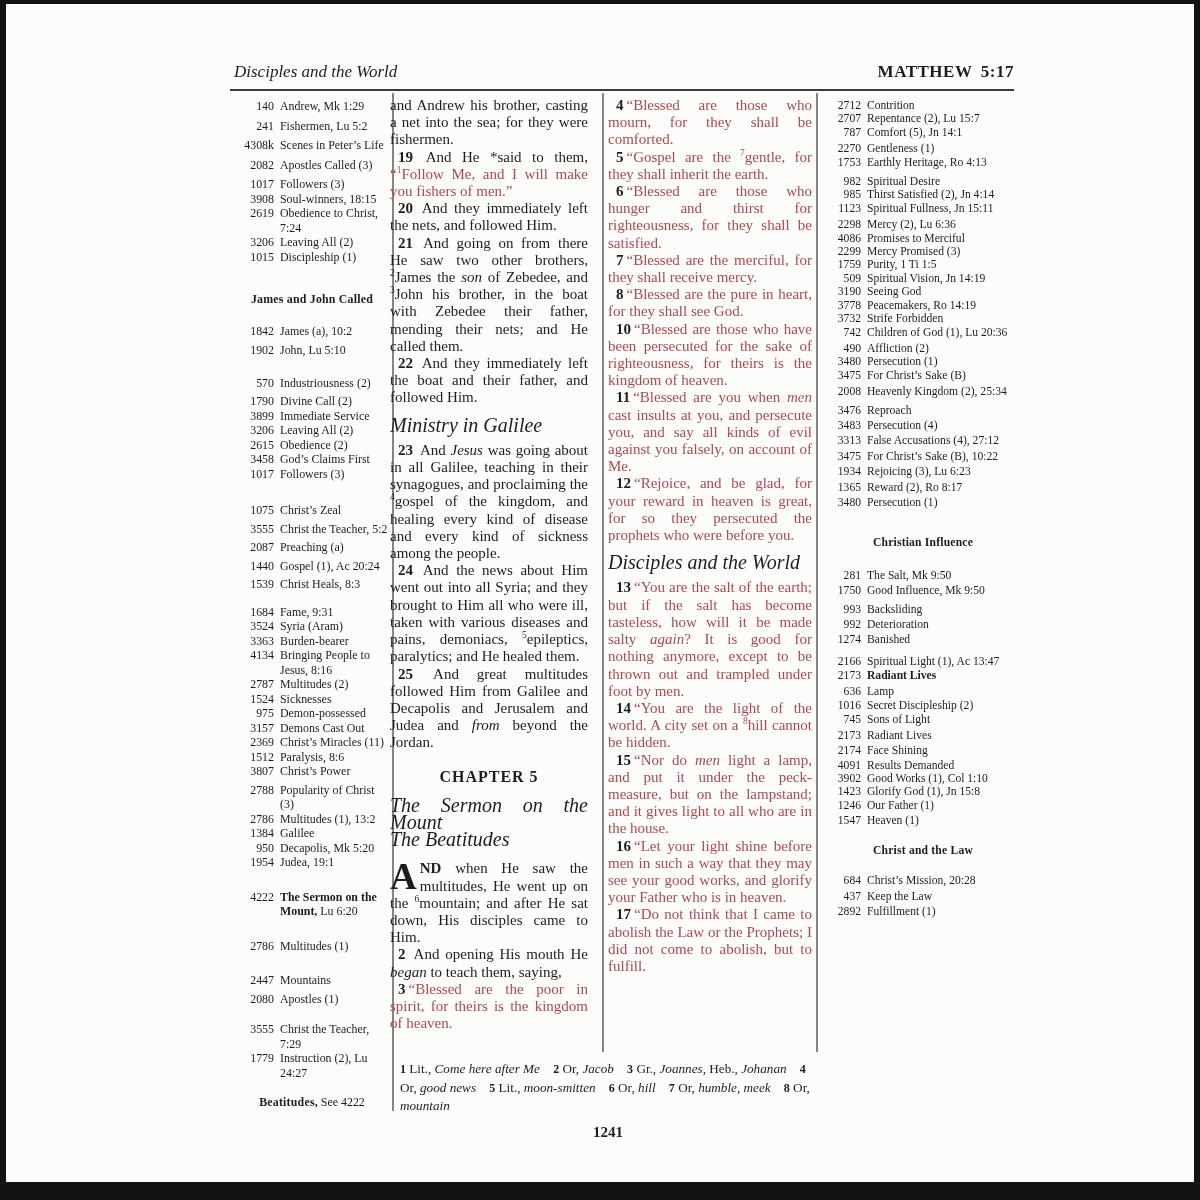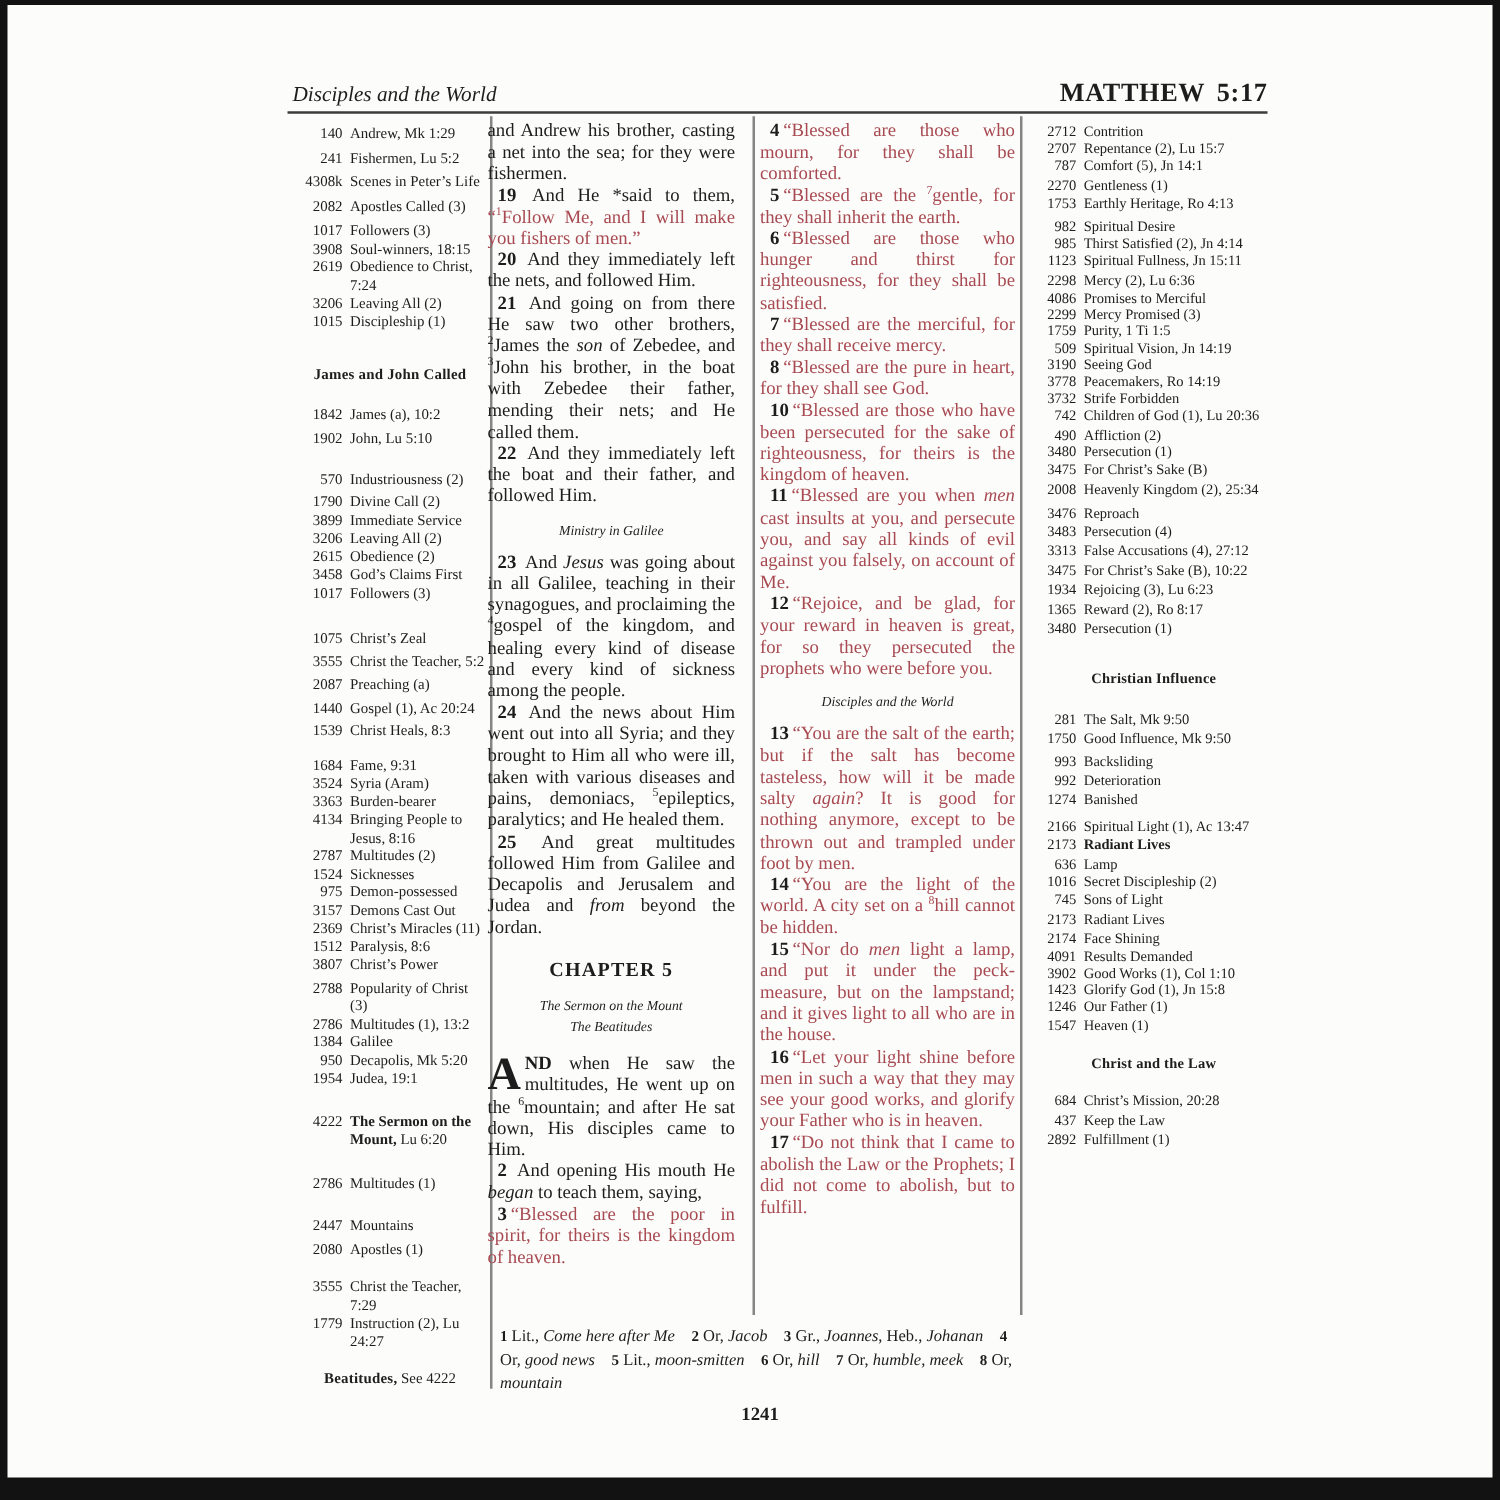--- a/index.html
+++ b/index.html
@@ -6,21 +6,21 @@
   html,body { width:1200px; height:1200px; background:#ffffff; }
   body { font-family:"Liberation Serif", serif; color:#1d1d1d; }
   .sheet{
     position:relative; width:1200px; height:1200px; background:#fcfcfa;
     border-top:4px solid #121212; border-left:6px solid #121212;
     border-right:6px solid #121212; border-bottom:18px solid #121212;
   }
   .running-head{ position:absolute; left:228px; right:180px; top:58px;
     display:flex; justify-content:space-between; align-items:baseline; }
   .rh-left{ font-style:italic; font-size:17px; }
-  .rh-right{ font-weight:bold; font-size:21px; letter-spacing:.5px; word-spacing:4px; }
+  .rh-right{ font-weight:bold; font-size:17px; letter-spacing:.5px; word-spacing:4px; }
   .rule{ position:absolute; left:224px; right:180px; top:85px; height:2px; background:#3d3d3d; }
   .vdiv{ position:absolute; top:89px; width:1.5px; background:#858585; }
   #vd1{ left:386px; height:1018px; }
   #vd2{ left:596px; height:959px; }
   #vd3{ left:810px; height:959px; }
 
   
   .refcol{ position:absolute; top:95px; overflow:hidden; font-size:11.9px; line-height:14.5px; }
   #left-refs{ left:230px; width:152px; height:1015px; }
   #right-refs{ left:817px; width:200px; height:952px; font-size:11.6px; line-height:13.4px; }
@@ -34,21 +34,21 @@
   .textcol{ position:absolute; top:93px; height:954px; overflow:hidden;
     font-size:15px; line-height:17.2px; text-align:justify; }
   #text-col-1{ left:384px; width:198px; }
   #text-col-2{ left:602px; width:204px; }
   .para{ text-indent:8px; }
   .para.noind{ text-indent:0; }
   .vn{ font-weight:bold; margin-right:3px; }
   .red{ color:var(--red,#a84a52); }
   sup{ font-size:9.5px; line-height:0; vertical-align:super; }
   i{ font-style:italic;margin-top:41px; }
-  .sec-head{ text-align:center; font-style:italic; font-size:11px; margin:10px 0 8px; text-indent:0; }
+  .sec-head{ font-style:italic; font-size:20px; margin:10px 0 8px; text-indent:0; }
   .sec-head.two{ margin:12px 0 12px; }
   .chap-head{ text-align:center; font-weight:bold; font-size:16px; letter-spacing:1px; margin:16px 0 10px; text-indent:0; }
   .dropcap{ float:left; font-weight:bold; font-size:37px; line-height:29px; padding:2px 3px 0 0; }
 
   .footnotes{ position:absolute; left:394px; width:416px; top:1056px;
     font-size:13.2px; line-height:17.5px; }
   .fnn{ font-weight:bold; font-size:12px; }
   .pagenum{ position:absolute; left:394px; width:416px; top:1120px;
     text-align:center; font-size:15px; font-weight:bold; }
 </style>
@@ -293,21 +293,21 @@
       <div class="sec-head two">
         <div>The Sermon on the Mount</div>
         <div>The Beatitudes</div>
       </div>
       <p class="para noind"><span class="dropcap">A</span><b>ND</b><span> when He saw the multitudes, He went up on the </span><sup>6</sup><span>mountain; and after He sat down, His disciples came to Him.</span></p>
       <p class="para"><b class="vn">2</b><span> And opening His mouth He </span><i>began</i><span> to teach them, saying,</span></p>
       <p class="para"><b class="vn">3</b><span class="red">“Blessed are the poor in spirit, for theirs is the kingdom of heaven.</span></p>
     </div>
   <div class="textcol" id="text-col-2">
       <p class="para"><b class="vn">4</b><span class="red">“Blessed are those who mourn, for they shall be comforted.</span></p>
-      <p class="para"><b class="vn">5</b><span class="red">“Blessed are the </span><sup class="red">7</sup><span class="red">gentle, for they shall inherit the earth.</span></p>
+      <p class="para"><b class="vn">5</b><span class="red">“Gospel are the </span><sup class="red">7</sup><span class="red">gentle, for they shall inherit the earth.</span></p>
       <p class="para"><b class="vn">6</b><span class="red">“Blessed are those who hunger and thirst for righteousness, for they shall be satisfied.</span></p>
       <p class="para"><b class="vn">7</b><span class="red">“Blessed are the merciful, for they shall receive mercy.</span></p>
       <p class="para"><b class="vn">8</b><span class="red">“Blessed are the pure in heart, for they shall see God.</span></p>
       <p class="para"><b class="vn">10</b><span class="red">“Blessed are those who have been persecuted for the sake of righteousness, for theirs is the kingdom of heaven.</span></p>
       <p class="para"><b class="vn">11</b><span class="red">“Blessed are you when </span><i class="red">men</i><span class="red"> cast insults at you, and persecute you, and say all kinds of evil against you falsely, on account of Me.</span></p>
       <p class="para"><b class="vn">12</b><span class="red">“Rejoice, and be glad, for your reward in heaven is great, for so they persecuted the prophets who were before you.</span></p>
       <div class="sec-head">Disciples and the World</div>
       <p class="para"><b class="vn">13</b><span class="red">“You are the salt of the earth; but if the salt has become tasteless, how will it be made salty </span><i class="red">again</i><span class="red">? It is good for nothing anymore, except to be thrown out and trampled under foot by men.</span></p>
       <p class="para"><b class="vn">14</b><span class="red">“You are the light of the world. A city set on a </span><sup class="red">8</sup><span class="red">hill cannot be hidden.</span></p>
       <p class="para"><b class="vn">15</b><span class="red">“Nor do </span><i class="red">men</i><span class="red"> light a lamp, and put it under the peck-measure, but on the lampstand; and it gives light to all who are in the house.</span></p>

